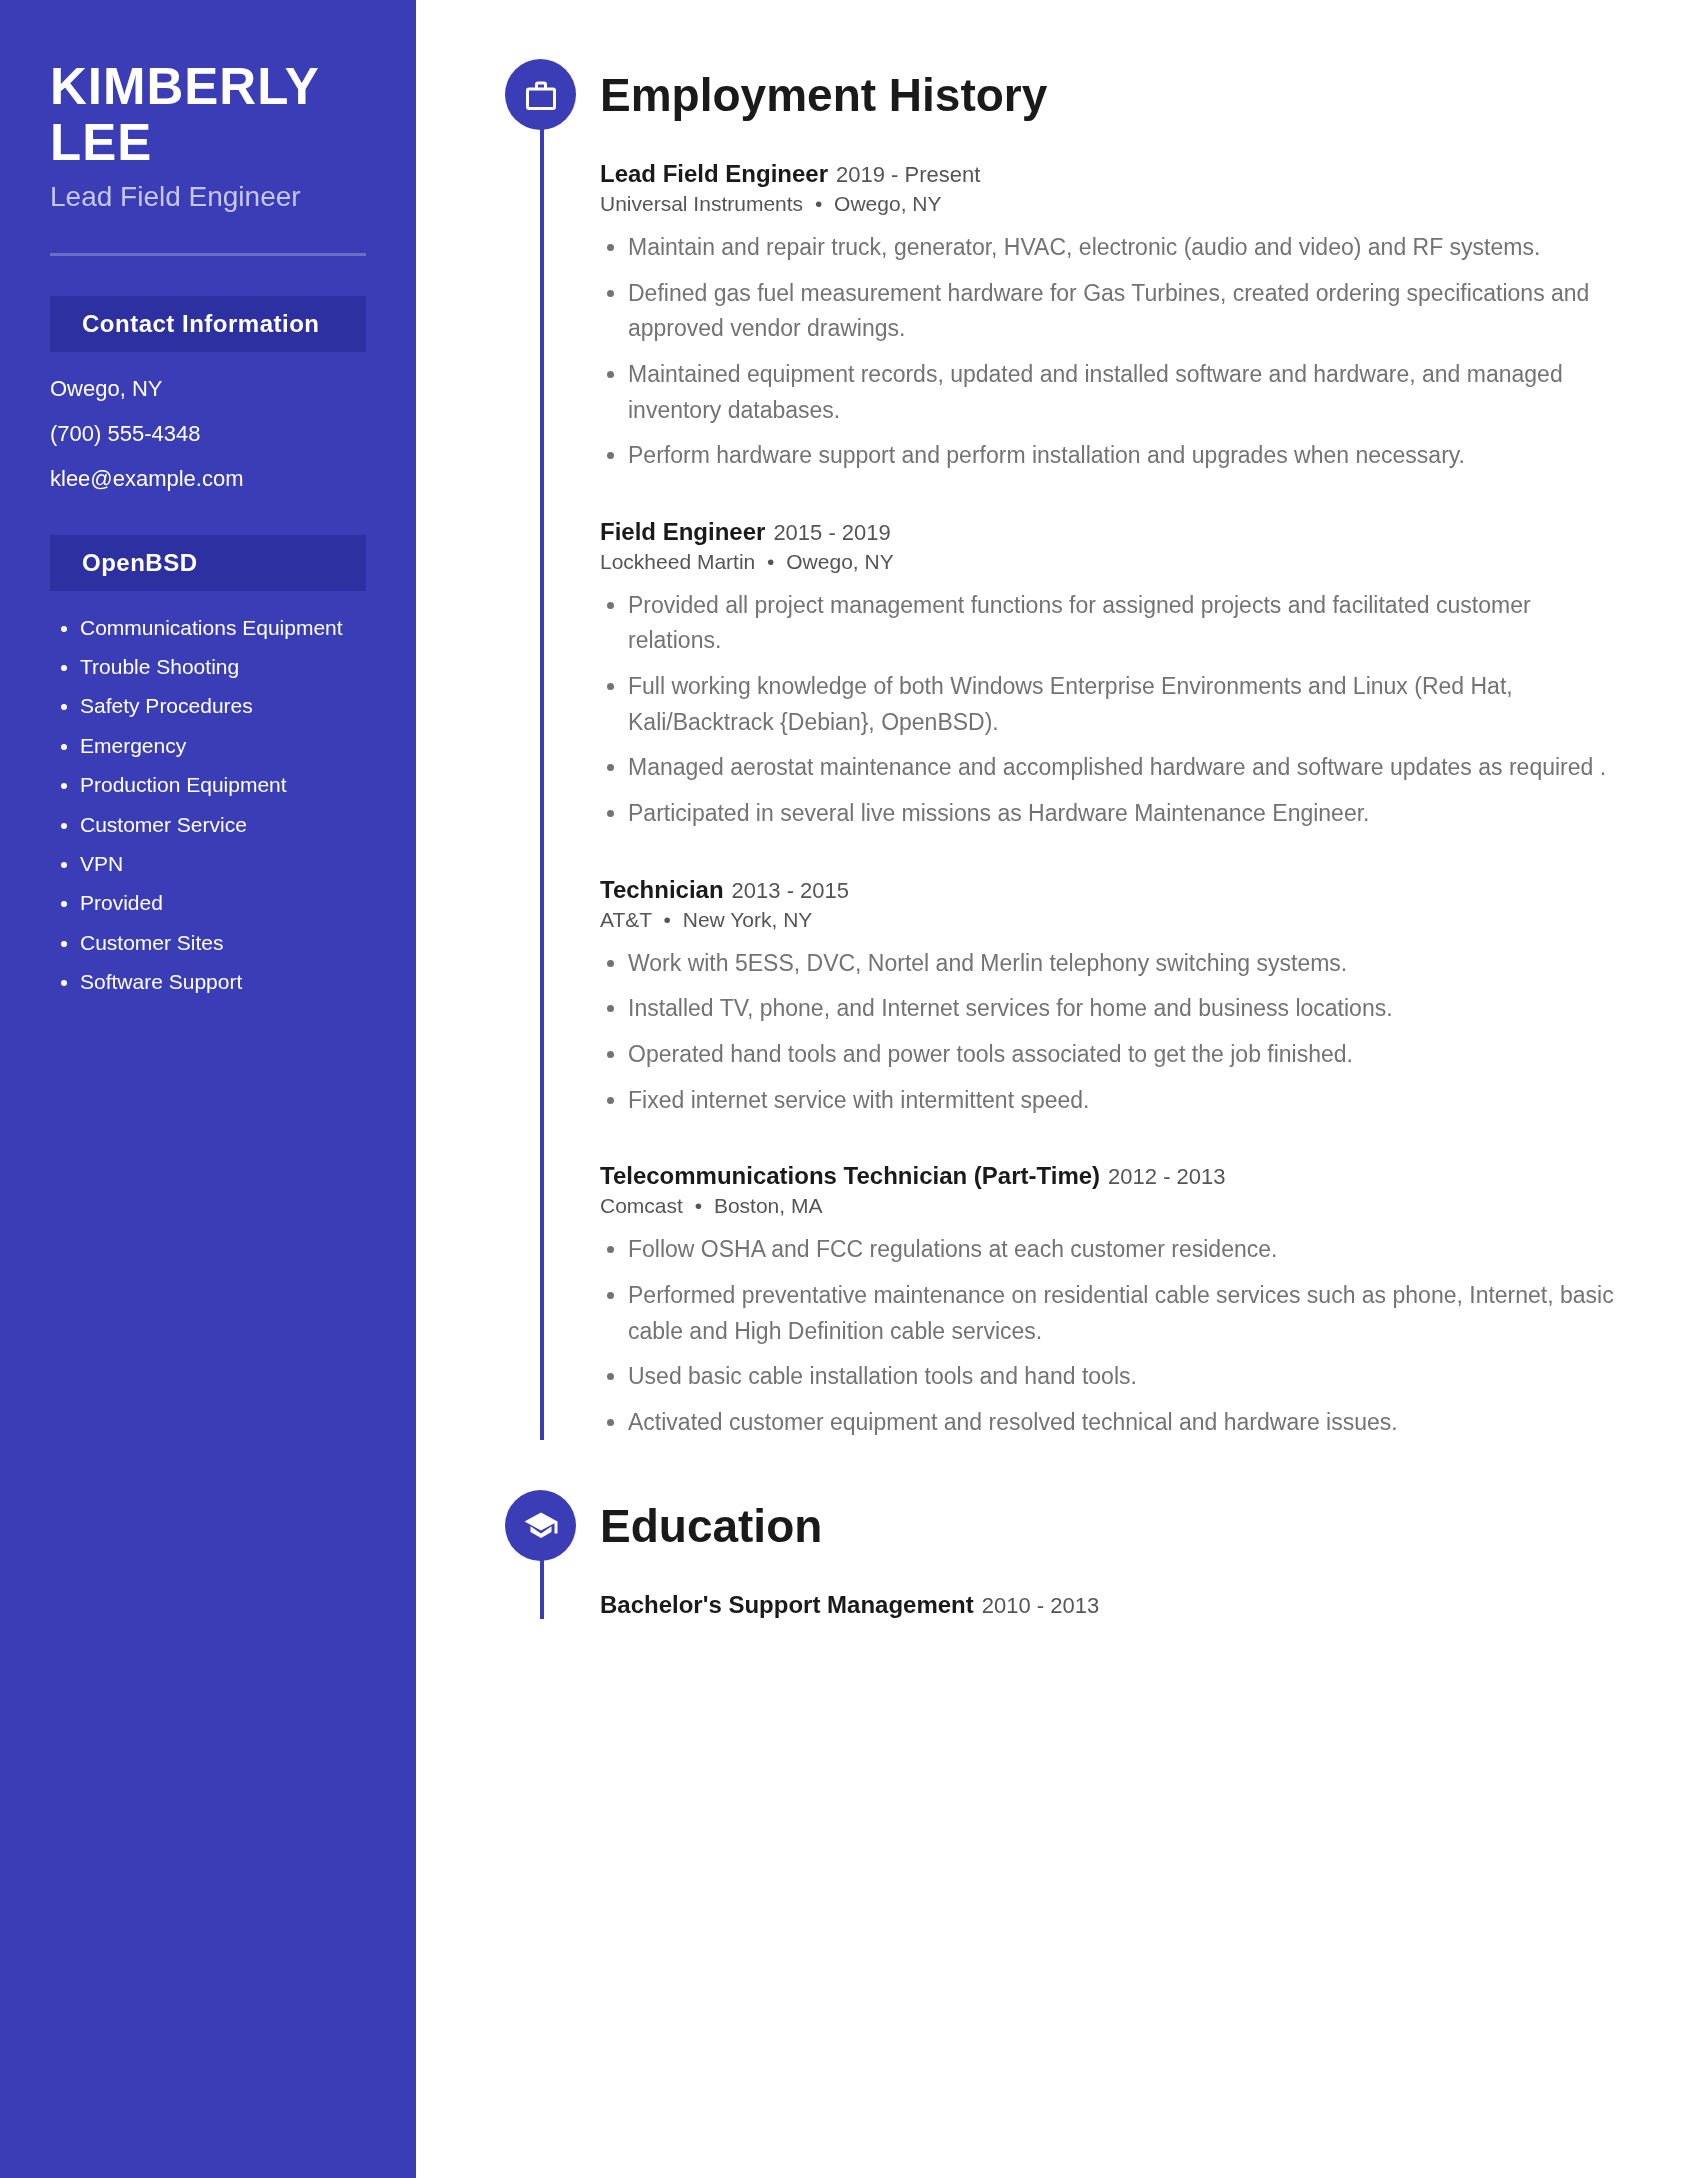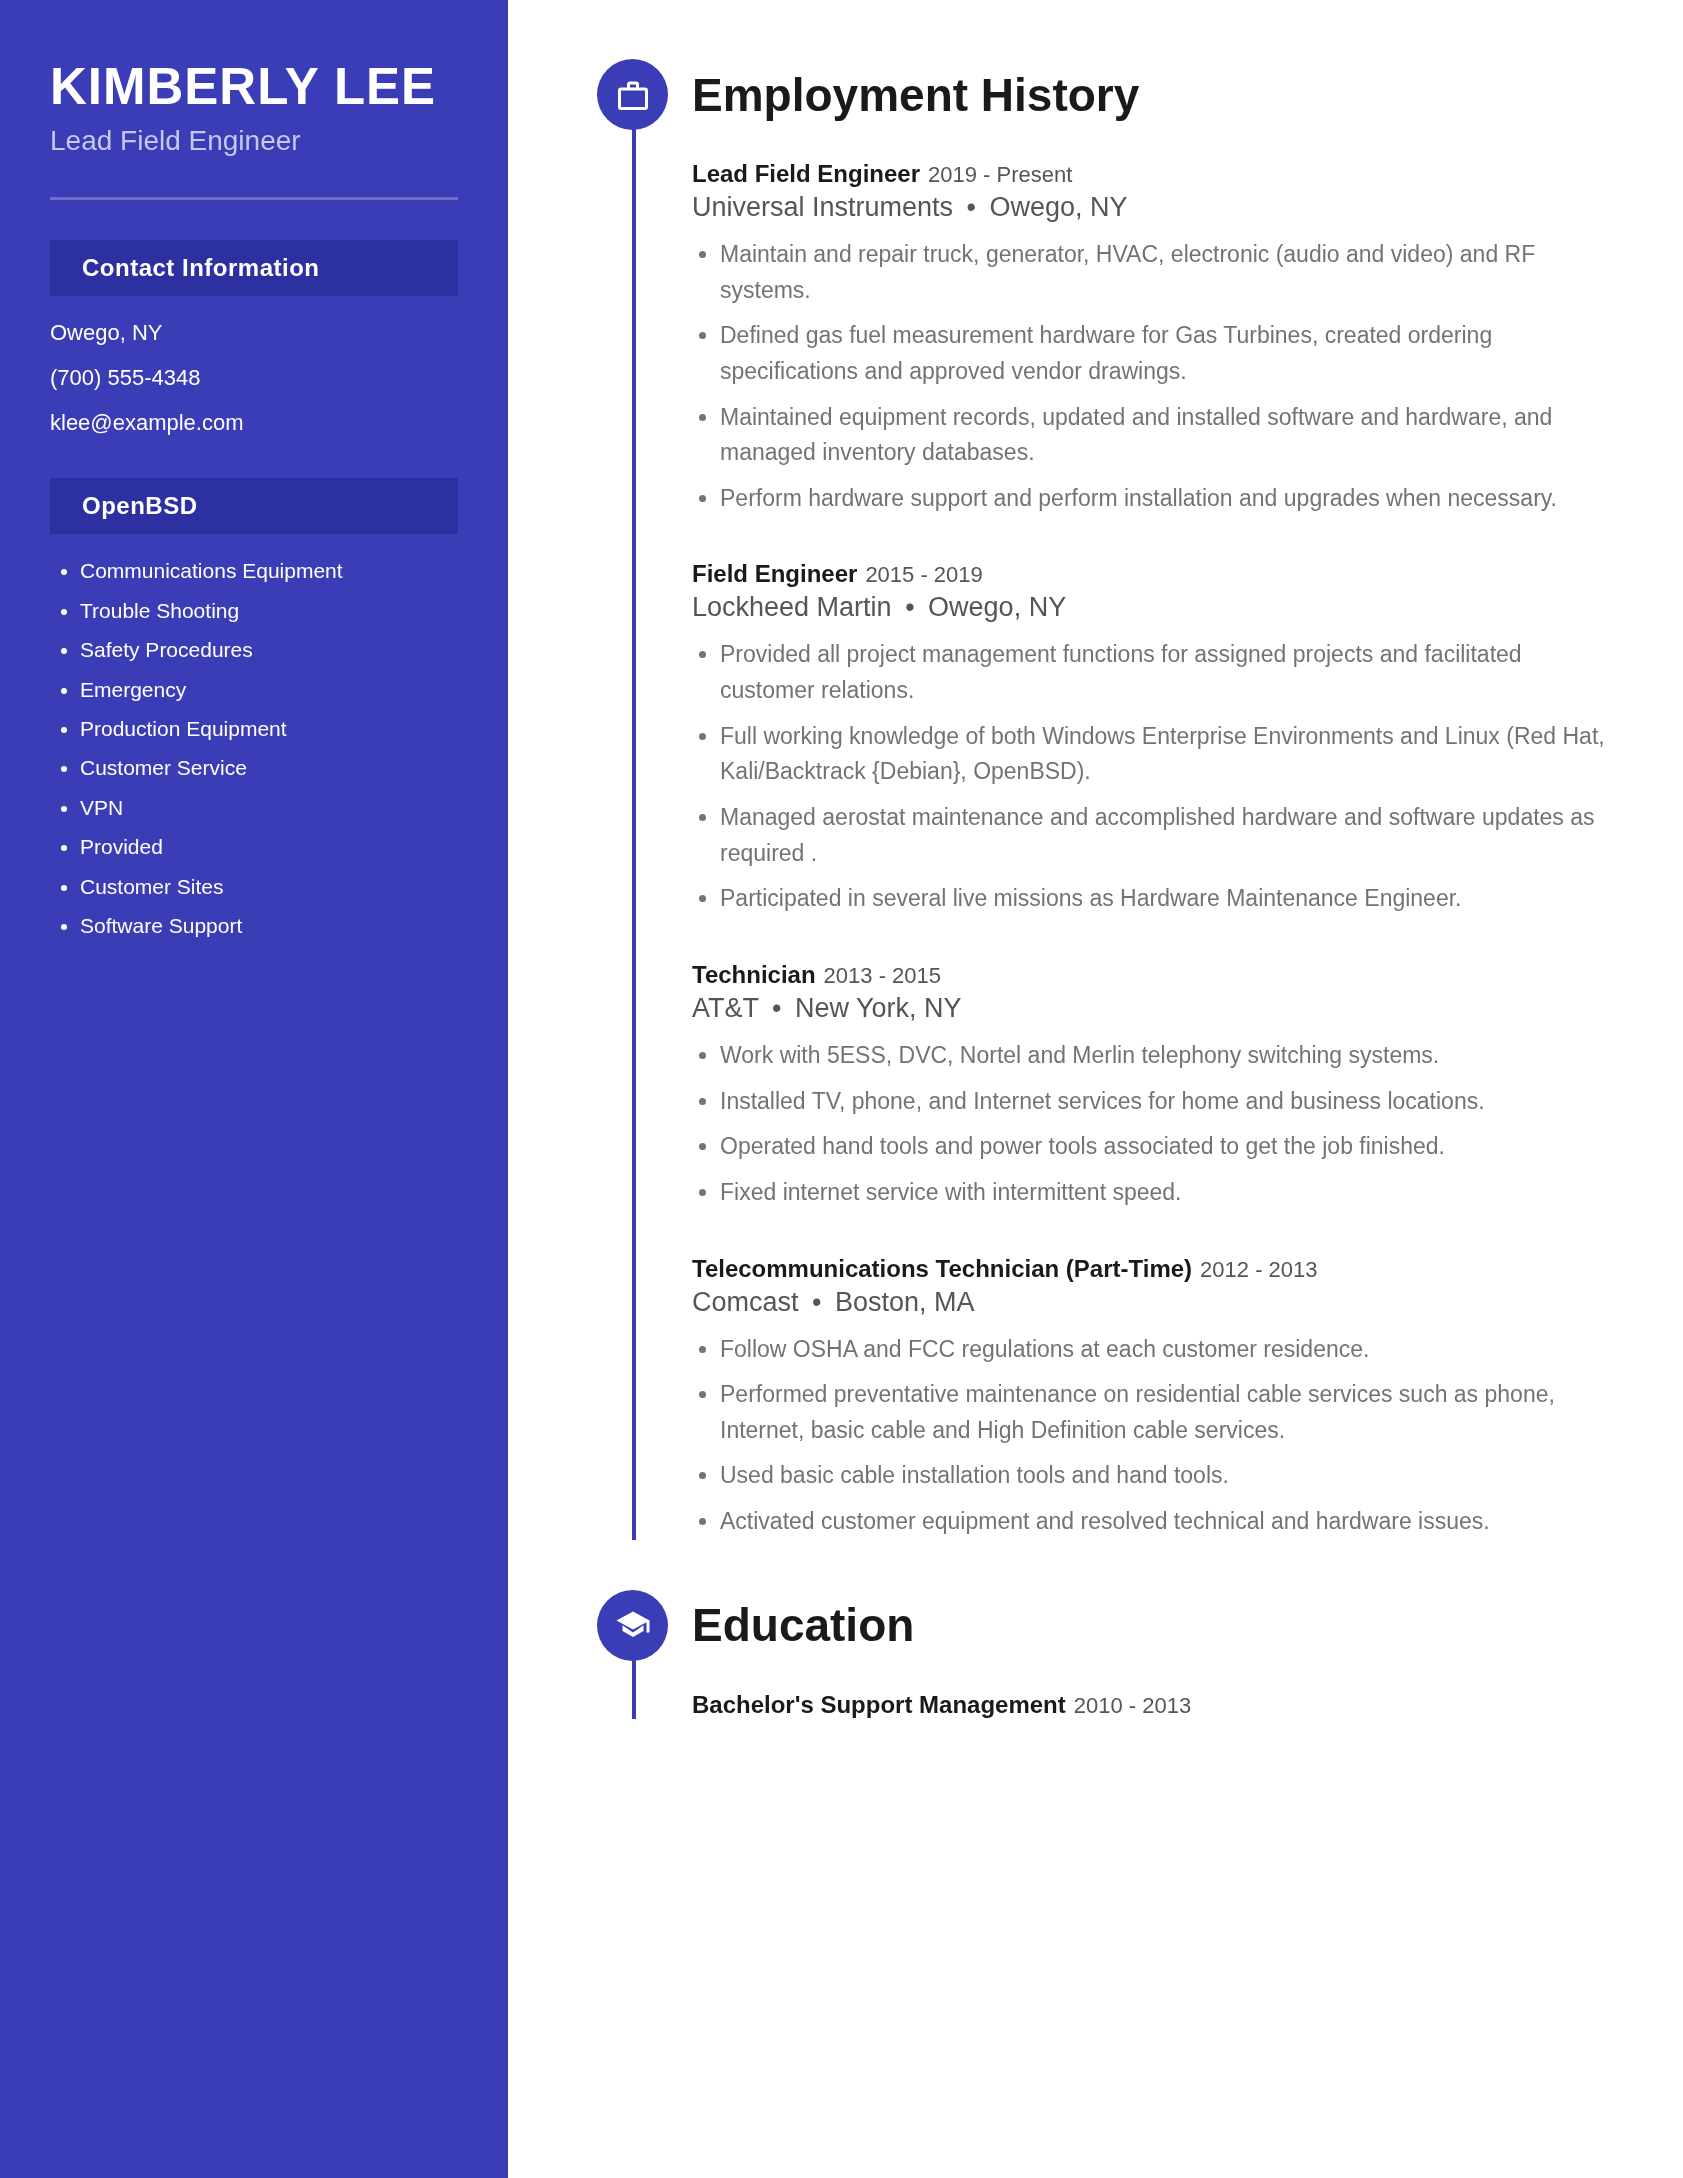--- a/index.html
+++ b/index.html
@@ -6,21 +6,21 @@
     body {
       font-family: Arial, sans-serif;
       background: #fff;
       width: 1683px;
       min-height: 2178px;
       display: flex;
     }
 
     
     .sidebar {
-      width: 508px;
+      width: 416px;
       background: #3a3db5;
       min-height: 2178px;
       padding: 59px 50px 59px 50px;
       flex-shrink: 0;
     }
 
     .sidebar-name {
       font-size: 51px;
       font-weight: 900;
       color: #fff;
@@ -151,21 +151,21 @@
       color: #1a1a1a;
     }
 
     .job-dates {
       font-size: 22px;
       color: #555;
       font-weight: 400;
     }
 
     .job-company {
-      font-size: 27px;
+      font-size: 21px;
       color: #555;
       margin-bottom: 14px;
     }
 
     .job-company .dot {
       margin: 0 6px;
     }
 
     .job-bullets {
       list-style: disc;

